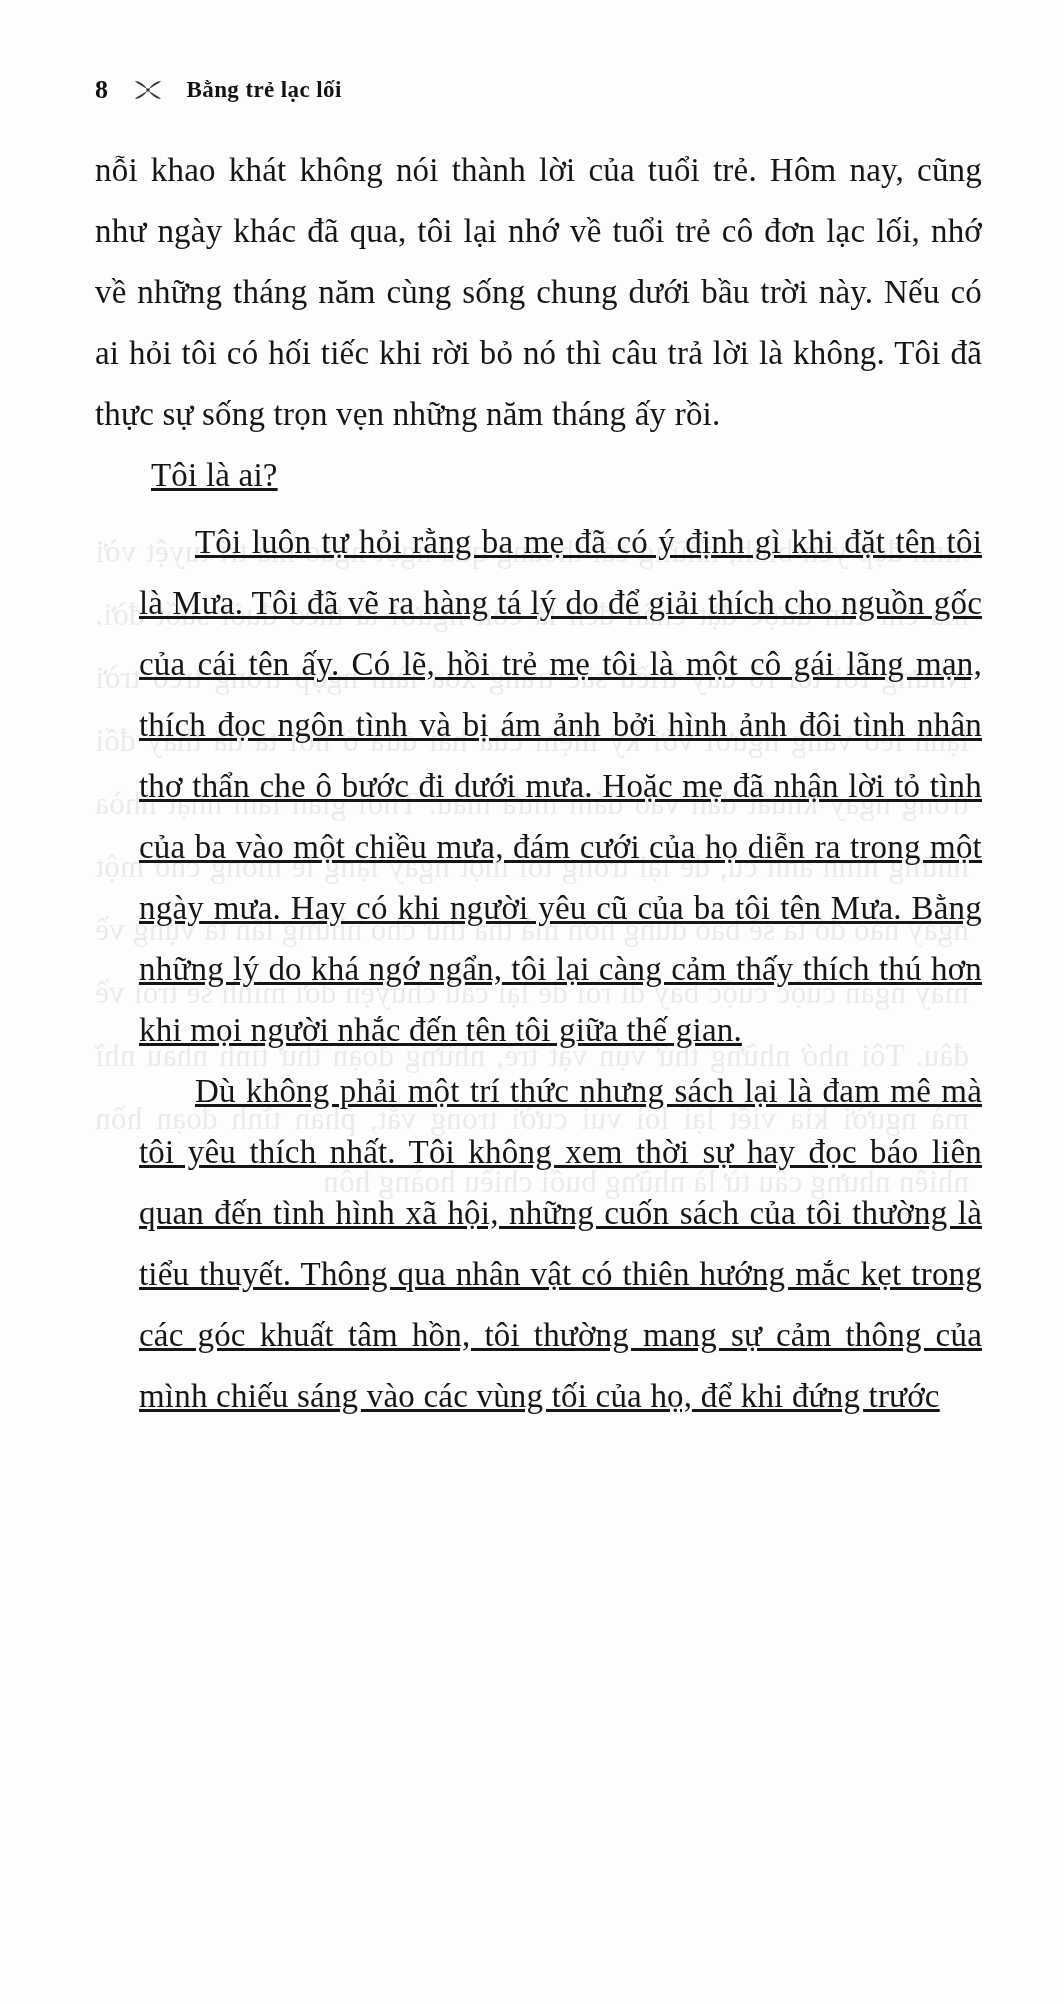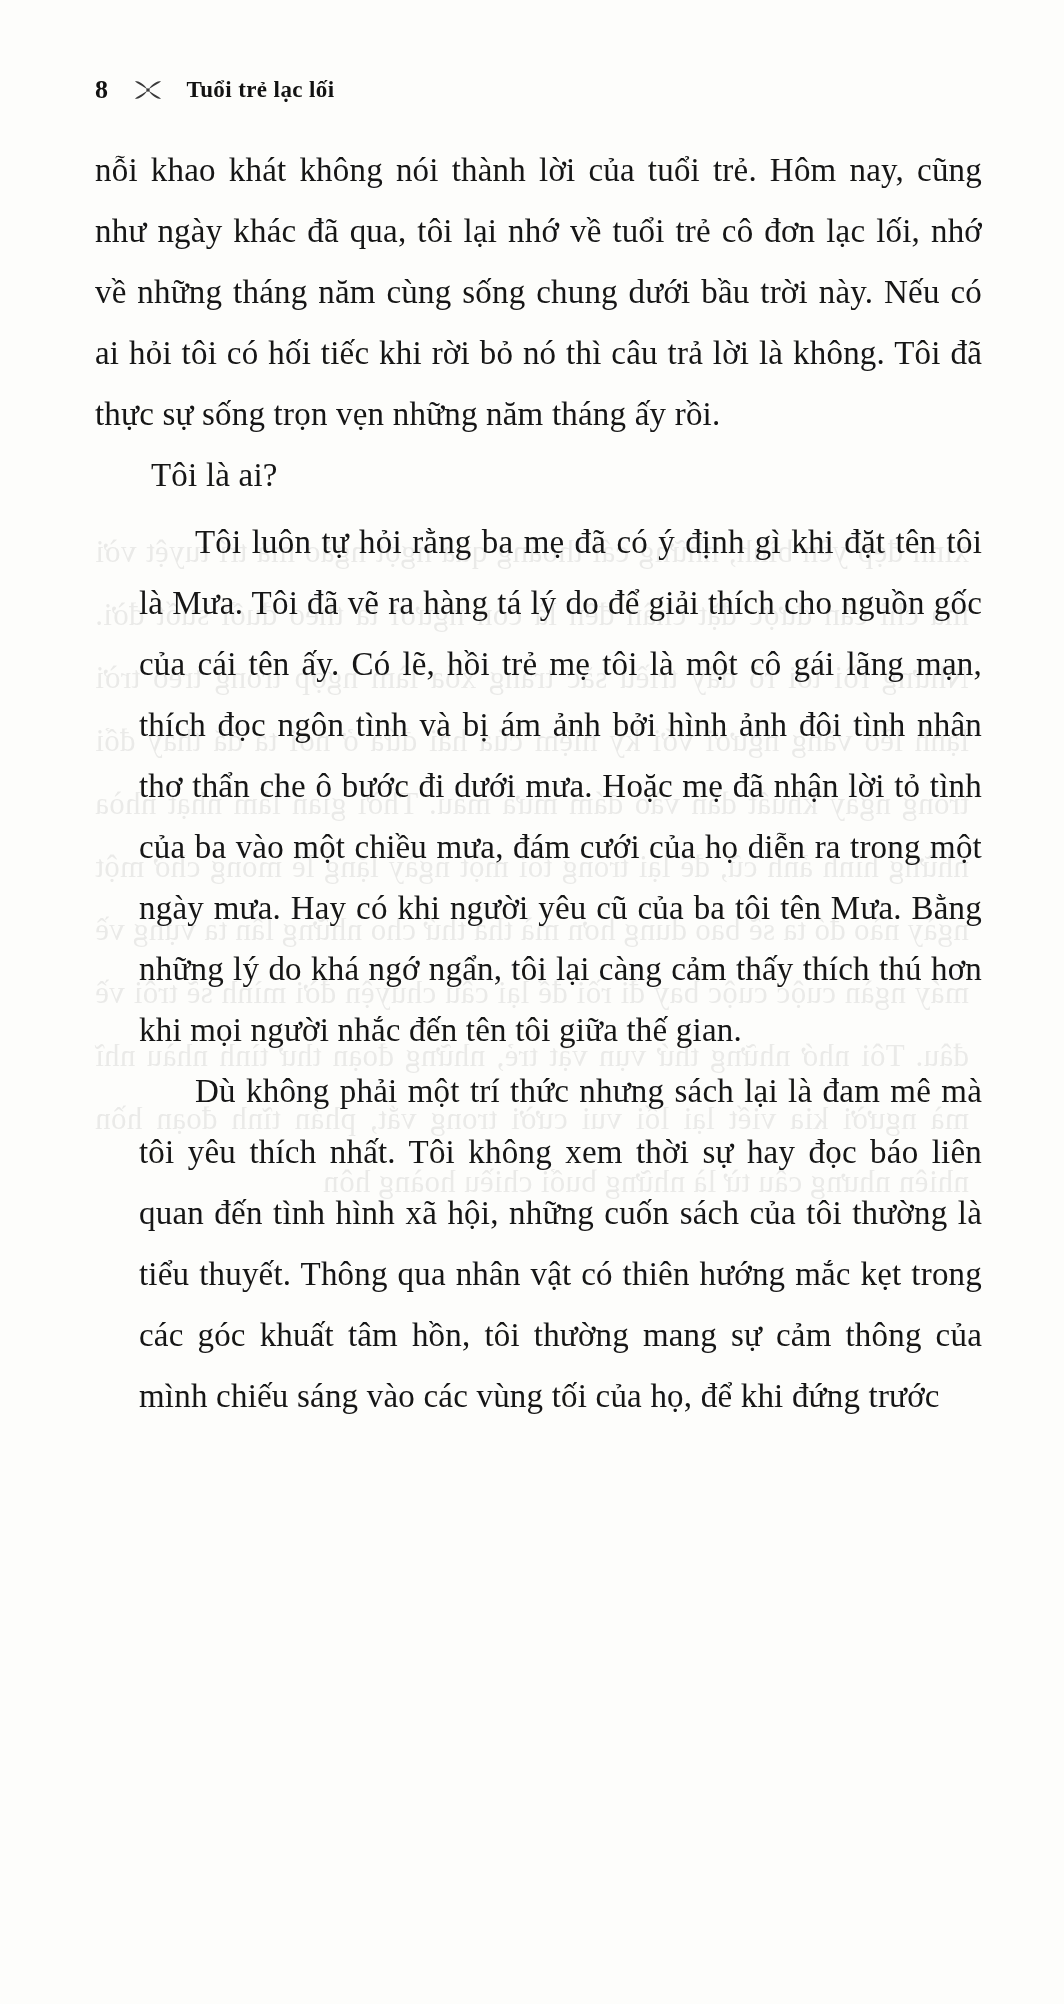--- a/index.html
+++ b/index.html
@@ -87,21 +87,21 @@
     color: #161616;
     letter-spacing: 0.2px;
   }
   .para.indent { text-indent: 56px; margin-left: 44px; }
   .para.sub {
     text-indent: 56px;
     margin-top: 28px;
     margin-bottom: 6px;
   }
   .para.first { text-indent: 0; }
-  .para + .para { margin-top: 0; }
+  .para + .para { margin-top: 0; text-decoration: underline; }
 </style>
 </head>
 <body>
 
 <div class="page">
 
   <div class="bleed-through">xinh đẹp yên bình, những cái thoáng qua ngọt ngào mà trí tuyệt vời mà chỉ cần được đặt chân đến là con người ta theo đuổi suốt đời. Nhưng rồi tôi rõ đây triều sắc trắng xóa làm ngợp trong trẻo trời lạnh lẽo vắng người với kỷ niệm của hai đứa ở nơi ta đã thay đổi trong ngày khuất dần vào đám mưa mau. Thời gian làm nhạt nhòa những hình ảnh cũ, để lại trong tôi một ngày lặng lẽ mong chờ một ngày nào đó ta sẽ bao dung hơn mà tha thứ cho những lần ta vụng về máy ngàn cuộc cuộc bay đi rồi để lại câu chuyện đời mình sẽ trôi về đâu. Tôi nhớ những thứ vụn vặt trẻ, những đoạn thư tình nhàu nhĩ mà người kia viết lại lối vui cười trong vắt, phản tĩnh đoạn hồn nhiên nhưng câu từ là những buổi chiều hoàng hôn</div>
 
   <div class="header">
     <span class="folio">8</span>
@@ -109,21 +109,21 @@
       <svg width="32" height="28" viewBox="0 0 32 28" aria-hidden="true">
         <g fill="#3a3a3a">
           <path d="M16 14 C10 9, 5 8, 3 5 C7 5, 12 8, 16 14 Z"></path>
           <path d="M16 14 C22 9, 27 8, 29 5 C25 5, 20 8, 16 14 Z"></path>
           <path d="M16 14 C10 19, 5 20, 3 23 C7 23, 12 20, 16 14 Z"></path>
           <path d="M16 14 C22 19, 27 20, 29 23 C25 23, 20 20, 16 14 Z"></path>
           <circle cx="16" cy="14" r="1.8"></circle>
         </g>
       </svg>
     </span>
-    <span class="running-title">Tuổi trẻ lạc lối</span>
+    <span class="running-title">Bằng trẻ lạc lối</span>
   </div>
 
   <div class="body-text">
     <p class="para first">nỗi khao khát không nói thành lời của tuổi trẻ. Hôm nay, cũng như ngày khác đã qua, tôi lại nhớ về tuổi trẻ cô đơn lạc lối, nhớ về những tháng năm cùng sống chung dưới bầu trời này. Nếu có ai hỏi tôi có hối tiếc khi rời bỏ nó thì câu trả lời là không. Tôi đã thực sự sống trọn vẹn những năm tháng ấy rồi.</p>
     <p class="para sub">Tôi là ai?</p>
     <p class="para indent">Tôi luôn tự hỏi rằng ba mẹ đã có ý định gì khi đặt tên tôi là Mưa. Tôi đã vẽ ra hàng tá lý do để giải thích cho nguồn gốc của cái tên ấy. Có lẽ, hồi trẻ mẹ tôi là một cô gái lãng mạn, thích đọc ngôn tình và bị ám ảnh bởi hình ảnh đôi tình nhân thơ thẩn che ô bước đi dưới mưa. Hoặc mẹ đã nhận lời tỏ tình của ba vào một chiều mưa, đám cưới của họ diễn ra trong một ngày mưa. Hay có khi người yêu cũ của ba tôi tên Mưa. Bằng những lý do khá ngớ ngẩn, tôi lại càng cảm thấy thích thú hơn khi mọi người nhắc đến tên tôi giữa thế gian.</p>
     <p class="para indent">Dù không phải một trí thức nhưng sách lại là đam mê mà tôi yêu thích nhất. Tôi không xem thời sự hay đọc báo liên quan đến tình hình xã hội, những cuốn sách của tôi thường là tiểu thuyết. Thông qua nhân vật có thiên hướng mắc kẹt trong các góc khuất tâm hồn, tôi thường mang sự cảm thông của mình chiếu sáng vào các vùng tối của họ, để khi đứng trước</p>
   </div>
 
 </div>

